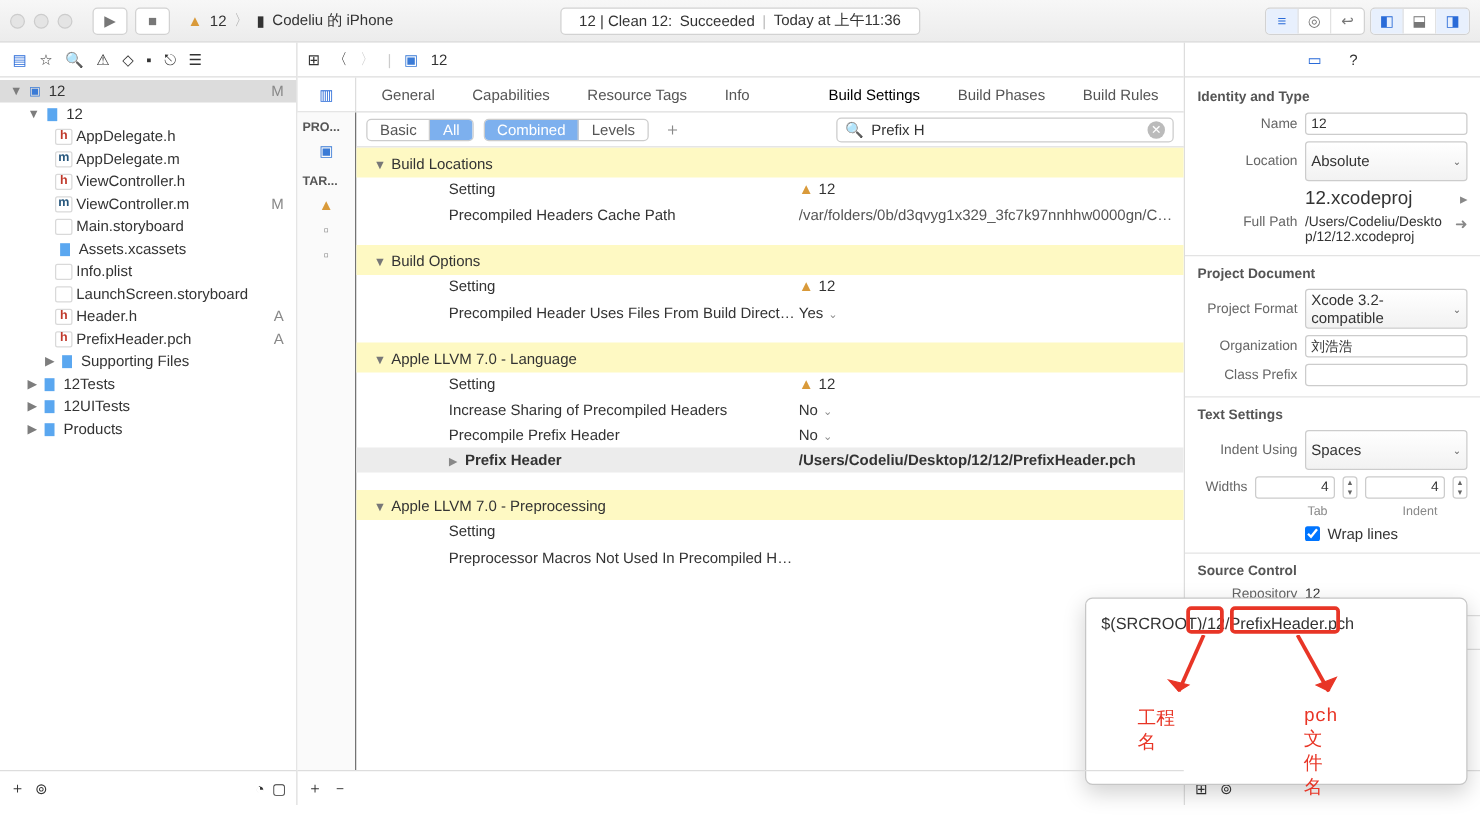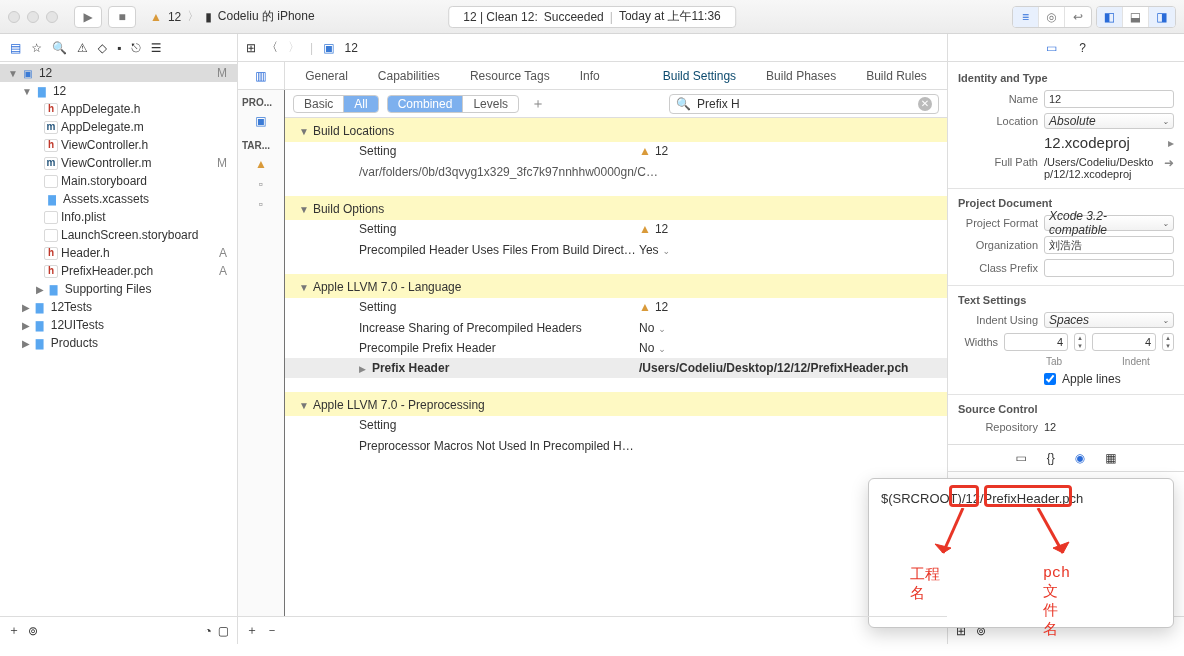--- a/index.html
+++ b/index.html
@@ -37,21 +37,21 @@
 .navfoot { height:28px; border-top:1px solid #ddd; display:flex; align-items:center; color:#888; padding:0 8px; gap:8px; }
 .navfoot .r { margin-left:auto; display:flex; gap:6px; }
 
 .editcol { flex:1; display:flex; flex-direction:column; border-right:1px solid #ddd; min-width:0; }
 .jump { height:28px; border-bottom:1px solid #ddd; display:flex; align-items:center; padding:0 8px; gap:10px; color:#888; }
 .jump .sep { color:#ccc; }
 .tabbar { height:28px; border-bottom:1px solid #ddd; display:flex; align-items:center; }
 .doc-outline { width:47px; height:28px; display:flex; align-items:center; justify-content:center; border-right:1px solid #ddd; color:#2a6bd8; }
 .tabs { flex:1; display:flex; justify-content:center; gap:30px; align-items:center; }
 .tab { color:#555; cursor:pointer; }
-.tab.active { color:#0c4a6e;margin-left:33px; }
+.tab.active { color:#000000;margin-left:33px; }
 
 .editbody { flex:1; display:flex; min-height:0; position:relative; }
 .projleft { width:47px; border-right:1px solid #737373; background:#fafafa; padding-top:4px; }
 .projleft .hdr { font-weight:bold; color:#555; font-size:10px; padding:3px 4px; }
 .projleft .itm { height:20px; display:flex; align-items:center; justify-content:center; color:#888; }
 
 .bs { flex:1; display:flex; flex-direction:column; min-width:0; }
 .bsbar { height:28px; border-bottom:1px solid #ddd; display:flex; align-items:center; padding:0 8px; gap:0; }
 .seg { display:flex; border:1px solid #ccc; border-radius:4px; overflow:hidden; height:18px; }
 .seg div { padding:0 10px; line-height:16px; color:#555; border-right:1px solid #ccc; }
@@ -82,21 +82,21 @@
 .alabel { position:absolute; color:#e83526; font-size:15px; }
 
 .inspcol { width:236px; display:flex; flex-direction:column; }
 .insbar { height:28px; border-bottom:1px solid #ddd; display:flex; align-items:center; justify-content:center; gap:22px; color:#9a9a9a; }
 .insbar .on { color:#2a6bd8; }
 .insbody { padding:6px 10px; color:#444; }
 .insgroup { font-weight:bold; margin:4px 0 6px; color:#555; font-size:11px; }
 .insline { display:flex; align-items:center; margin-bottom:5px; gap:6px; }
 .inslabel { width:80px; text-align:right; color:#666; font-size:11px; }
 .insfield { flex:1; height:18px; border:1px solid #ccc; border-radius:3px; padding:0 4px; display:flex; align-items:center; font-size:11px; background:#fff; }
-.inssel { flex:1; height:16px; border:1px solid #ccc; border-radius:3px; padding:0 4px; display:flex; align-items:center; font-size:11px; background:linear-gradient(#fff,#f2f2f2); justify-content:space-between;font-style:italic; }
+.inssel { flex:1; height:32px; border:1px solid #ccc; border-radius:3px; padding:0 4px; display:flex; align-items:center; font-size:11px; background:linear-gradient(#fff,#f2f2f2); justify-content:space-between; }
 .inssel .dd { color:#666; font-size:8px; }
 .twocol { display:flex; gap:6px; align-items:center; }
 .numf { width:64px; height:18px; border:1px solid #ccc; border-radius:3px; text-align:right; padding:0 4px; font-size:11px; display:flex; align-items:center; justify-content:flex-end; background:#fff; }
 .stp { width:12px; height:18px; border:1px solid #ccc; border-radius:3px; display:flex; flex-direction:column; }
 .stp div{flex:1; font-size:7px; text-align:center; color:#666;}
 .sublab { font-size:10px; color:#888; text-align:center; }
 .cb { display:flex; align-items:center; gap:6px; font-size:11px; margin-left:86px; }
 .cb input { width:12px; height:12px; }
 .sep-h { height:1px; background:#e3e3e3; margin:8px -10px; }
 .nomatch { flex:1; display:flex; align-items:center; justify-content:center; color:#b6b6b6; font-size:18px; }
@@ -310,20 +310,21 @@
         <div class="bscontent">
           <div class="ghead"><span class="tri">▼</span><span>Build Locations</span></div>
           <div class="shead">
               <span>Setting</span>
               <span class="c2">
                 <span class="pico">▲</span>
                 <span>12</span>
               </span>
             </div>
           <div class="srow">
+              <span class="c1">Precompiled Headers Cache Path</span>
               <span class="c2">/var/folders/0b/d3qvyg1x329_3fc7k97nnhhw0000gn/C/com...</span>
             </div>
 
           <div class="ghead" style="margin-top:14px"><span class="tri">▼</span><span>Build Options</span></div>
           <div class="shead">
               <span>Setting</span>
               <span class="c2">
                 <span class="pico">▲</span>
                 <span>12</span>
               </span>
@@ -459,21 +460,21 @@
       </div>
       <div class="insline">
           <div class="inslabel"></div>
           <div class="twocol" style="flex:1">
             <div class="sublab" style="width:76px">Tab</div>
             <div class="sublab" style="width:76px">Indent</div>
           </div>
         </div>
       <div class="cb">
           <input type="checkbox" checked="" style="">
-          <span>Apple lines</span>
+          <span>Wrap lines</span>
         </div>
       <div class="sep-h"></div>
       <div class="insgroup">Source Control</div>
       <div class="insline">
           <div class="inslabel">Repository</div>
           <div style="flex:1;font-size:11px">12</div>
         </div>
     </div>
     <div class="insfoot2">
       <span>▭</span>

